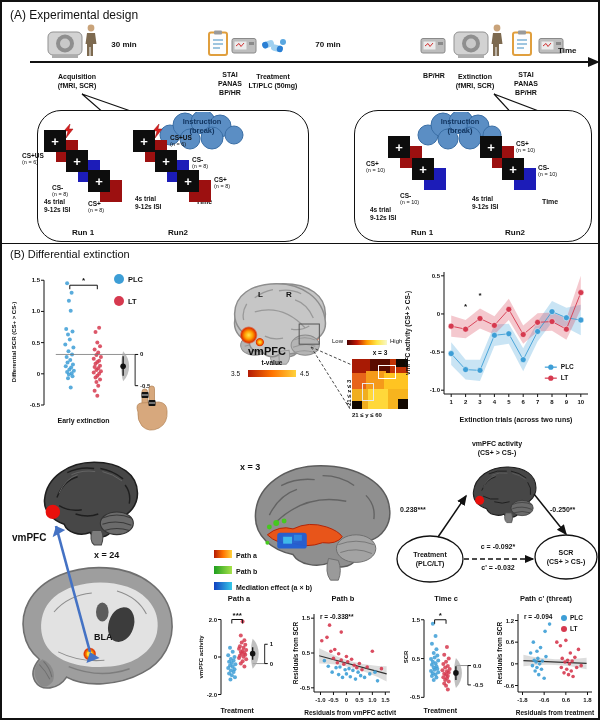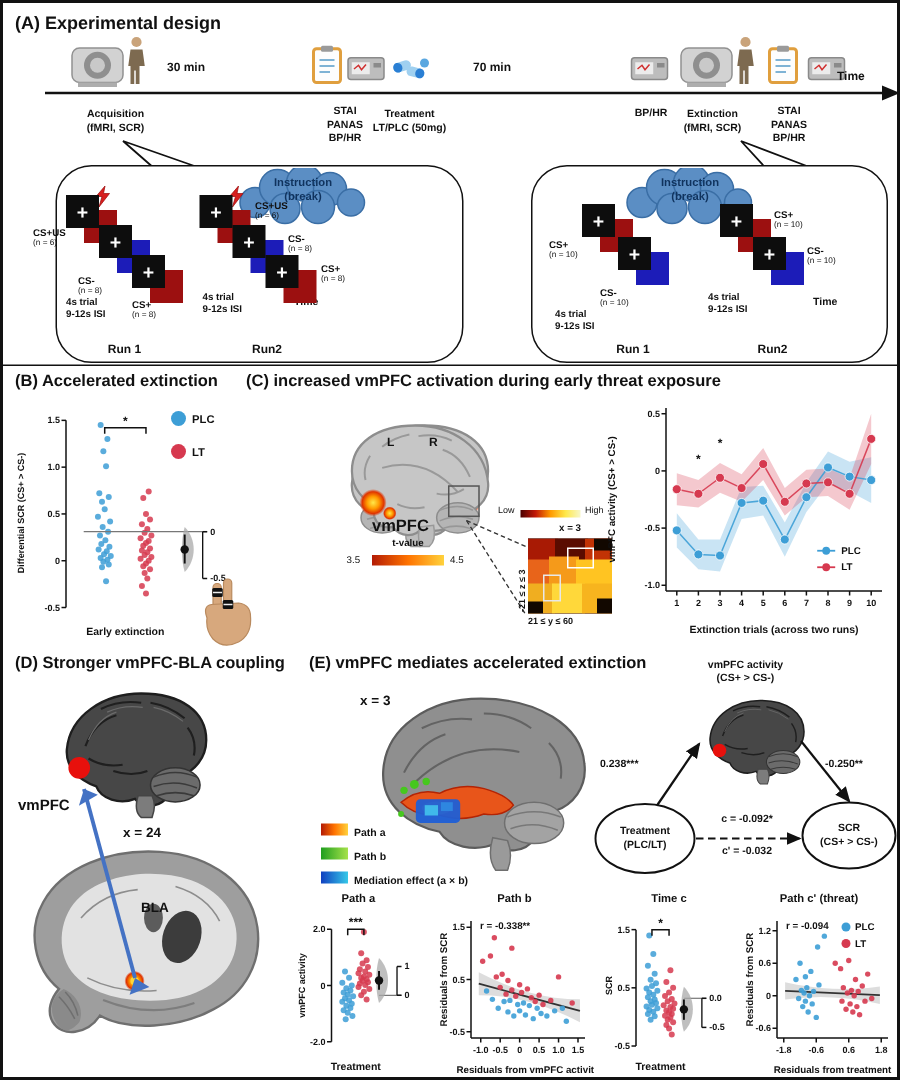--- a/index.html
+++ b/index.html
@@ -1,20 +1,20 @@
 <!DOCTYPE html>
 <html><head>
 <meta charset="utf-8">
 <style>
 *{box-sizing:border-box;margin:0;padding:0}
 body{background:#888;font-family:"Liberation Sans",sans-serif}
 .fig{position:relative;width:600px;height:720px;background:#fff;border:2px solid #111;overflow:hidden;color:#111}
 .abs{position:absolute}
 .b{font-weight:bold}
-.panel-title{font-weight:bold;font-size:11px}
+.panel-title{font-weight:normal;font-size:11px}
 .f6{font-size:6px}.f65{font-size:6.5px}.f7{font-size:7px}.f75{font-size:7.5px}.f8{font-size:8px}.f9{font-size:9px}.f10{font-size:10px}
 .ctr{text-align:center}
 .sq{position:absolute;width:22px;height:22px}
 .sq.black{background:#0d0d0d;color:#fff;display:flex;align-items:center;justify-content:center;font-size:13px;font-weight:bold;z-index:2}
 .sq.red{background:#9c1010;z-index:1}
 .sq.blue{background:#1c1cb8;z-index:1}
 .pair{position:absolute;width:34px;height:32px}
 .cslab{position:absolute;line-height:7px}
 .cslab .cs{font-size:6.5px;font-weight:bold}
 .cslab .n{font-size:5.5px}
@@ -336,21 +336,21 @@
 <div class="timing" style="left:470px;top:193px">
       <div>4s trial</div>
       <div>9-12s ISI</div>
     </div>
 <div class="abs f7 b" style="left:540px;top:196px">Time</div>
 <div class="abs f8 b ctr" style="left:395px;top:226px;width:50px">Run 1</div>
 <div class="abs f8 b ctr" style="left:488px;top:226px;width:50px">Run2</div>
 
 <div class="divider"></div>
 
-<div class="abs panel-title" style="left:8px;top:246px">(B) Accelerated extinction</div>
+<div class="abs panel-title" style="left:8px;top:246px">(B) Differential extinction</div>
 <div class="legend-row" style="left:112px;top:272px">
  <span class="legend-dot" style="background:#3d9ed6"></span>
  <span class="f75 b">PLC</span>
 </div>
 <div class="legend-row" style="left:112px;top:294px">
  <span class="legend-dot" style="background:#d6394f"></span>
  <span class="f75 b">LT</span>
 </div>
 <div class="abs" style="left:6px;top:262px;width:152px;height:162px"><svg width="152" height="162">
         <line x1="36" y1="16.238532110091747" x2="36" y2="141.0091743119266" stroke="#111" stroke-width="1"></line>
@@ -427,21 +427,20 @@
         <line x1="127.12" y1="90.4770642201835" x2="130.12" y2="90.4770642201835" stroke="#111"></line>
         <text x="132.12" y="92.4770642201835" font-size="6" text-anchor="start" font-weight="bold">0</text>
         <line x1="127.12" y1="121.66972477064219" x2="130.12" y2="121.66972477064219" stroke="#111"></line>
         <text x="132.12" y="123.66972477064219" font-size="6" text-anchor="start" font-weight="bold">-0.5</text>
         <text x="75.56" y="159" font-size="7" text-anchor="middle" font-weight="bold">Early extinction</text>
       </svg></div>
 <svg class="abs" style="left:130px;top:382px" width="36" height="48">
       <use href="#sym-hand"></use>
     </svg>
 
-<div class="abs panel-title" style="left:162px;top:246px">(C) increased vmPFC activation during early threat exposure</div>
 <svg class="abs" style="left:162px;top:270px" width="232" height="100" viewBox="0 0 230 92">
  <use href="#sym-medbrain"></use>
  <g transform="translate(230,0) scale(-1,1)">
         <use href="#sym-medbrain"></use>
       </g>
  <rect x="134" y="48" width="20" height="20" fill="none" stroke="#555" stroke-width="1"></rect>
 </svg>
 <div class="abs f8 b" style="left:256px;top:288px">L</div>
 <div class="abs f8 b" style="left:284px;top:288px">R</div>
 <div class="abs b" style="left:246px;top:343px;font-size:11px">vmPFC</div>
@@ -538,47 +537,45 @@
         <line x1="144.8" y1="109.16" x2="156.8" y2="109.16" stroke="#3d9ed6" stroke-width="1.2"></line>
         <circle cx="150.8" cy="109.16" r="2.6" fill="#3d9ed6"></circle>
         <text x="160.8" y="111.16" font-size="6.5" text-anchor="start" font-weight="bold">PLC</text>
         <line x1="144.8" y1="120.16" x2="156.8" y2="120.16" stroke="#d6394f" stroke-width="1.2"></line>
         <circle cx="150.8" cy="120.16" r="2.6" fill="#d6394f"></circle>
         <text x="160.8" y="122.16" font-size="6.5" text-anchor="start" font-weight="bold">LT</text>
         <text x="116" y="164" font-size="7" text-anchor="middle" font-weight="bold">Extinction trials (across two runs)</text>
         <text x="10" y="75" font-size="6.5" text-anchor="middle" font-weight="bold" transform="rotate(-90 10 75)">vmPFC activity (CS+ &gt; CS-)</text>
       </svg></div>
 
-<div class="abs panel-title" style="left:8px;top:434px">(D) Stronger vmPFC-BLA coupling</div>
 <svg class="abs" style="left:26px;top:450px" width="124" height="95" viewBox="0 0 120 92">
  <use href="#sym-darkbrain"></use>
  <circle cx="24" cy="58" r="7" fill="#e8100c"></circle>
 </svg>
 <div class="abs b f10" style="left:10px;top:530px">vmPFC</div>
-<div class="abs b f9" style="left:80px;top:548px">x = 24</div>
+<div class="abs b f9" style="left:92px;top:548px">x = 24</div>
 <svg class="abs" style="left:10px;top:556px" width="168" height="150" viewBox="0 0 160 140">
  <path d="M26,95 C10,82 6,58 16,40 C28,18 58,6 90,8 C122,10 148,28 152,56 C155,78 144,98 124,108 C102,120 70,122 52,112 C44,124 28,126 22,116 C18,109 21,101 26,95 Z" fill="#9e9e9e" stroke="#6f6f6f" stroke-width="1.5"></path>
  <path d="M34,84 C24,70 26,48 40,36 C56,22 86,18 110,26 C132,34 142,52 138,70 C134,88 116,100 94,102 C72,104 46,100 34,84 Z" fill="#e2e2e2"></path>
  <path d="M40,50 q14,-16 36,-18 M100,30 q20,6 28,22 M44,88 q20,10 44,8" stroke="#8d8d8d" fill="none"></path>
  <ellipse cx="104" cy="62" rx="12" ry="17" fill="#3c3c3c" transform="rotate(18 104 62)"></ellipse>
  <ellipse cx="86" cy="50" rx="6" ry="9" fill="#5c5c5c"></ellipse>
  <path d="M24,116 C19,108 22,99 29,95 C38,99 42,108 39,116 C33,123 28,123 24,116 Z" fill="#8a8a8a"></path>
  <path d="M26,100 q6,6 10,14 M30,97 q6,6 8,15" stroke="#6f6f6f" fill="none"></path>
  <path d="M54,102 q30,12 58,2" stroke="#7d7d7d" fill="none" stroke-width="1.4"></path>
  <circle cx="74" cy="90" r="6.5" fill="url(#hotblob)"></circle>
       <circle cx="74" cy="90" r="2.6" fill="#ffd83a"></circle>
 </svg>
-<div class="abs b f9" style="left:92px;top:598px">BLA</div>
+<div class="abs b f9" style="left:92px;top:630px">BLA</div>
 <svg class="abs" style="left:30px;top:500px" width="90" height="165">
  <line x1="24" y1="24" x2="58" y2="150" stroke="#4472c4" stroke-width="2.6"></line>
  <polygon points="24,24 18,34 32,30" fill="#4472c4" transform="rotate(-14 24 24)"></polygon>
  <polygon points="58,150 50,142 64,140" fill="#4472c4" transform="rotate(167 58 150)"></polygon>
 </svg>
 
-<div class="abs panel-title" style="left:204px;top:434px">(E) vmPFC mediates accelerated extinction</div>
 <div class="abs b f9" style="left:238px;top:460px">x = 3</div>
 <svg class="abs" style="left:228px;top:450px" width="195" height="138" viewBox="0 0 190 140">
  <path d="M22,62 C24,34 52,14 88,14 C126,14 156,32 158,58 C160,74 150,86 138,90 C146,100 138,112 124,109 C118,118 104,119 98,112 C84,118 66,114 60,104 C40,100 20,86 22,62 Z" fill="#8f8f8f" stroke="#5c5c5c" stroke-width="1.5"></path>
  <ellipse cx="124" cy="98" rx="20" ry="14" fill="#a3a3a3" stroke="#6f6f6f"></ellipse>
  <path d="M106,94 q18,-7 36,0 M108,102 q16,-6 32,1" stroke="#787878" fill="none"></path>
  <path d="M96,108 q-4,14 2,22 l8,0 q4,-10 0,-20 Z" fill="#9a9a9a" stroke="#6f6f6f"></path>
  <path d="M36,64 q10,-20 28,-26 M48,34 q16,-8 34,-6 M90,24 q18,0 32,10 M134,44 q10,10 8,24 M40,80 q16,8 34,6 M44,70 q30,-28 70,-20" stroke="#636363" stroke-width="1.4" fill="none"></path>
  <path d="M34,84 q12,-10 26,-6 q16,-8 34,-2 q12,4 16,10 q-6,8 -20,6 q-16,6 -32,0 q-14,2 -24,-8 Z" fill="#e8551a" stroke="#b32405"></path>
  <ellipse cx="58" cy="88" rx="10" ry="4.5" fill="#ffc83c" opacity="0.9"></ellipse>
  <circle cx="36" cy="76" r="2.5" fill="#46c81e"></circle>

